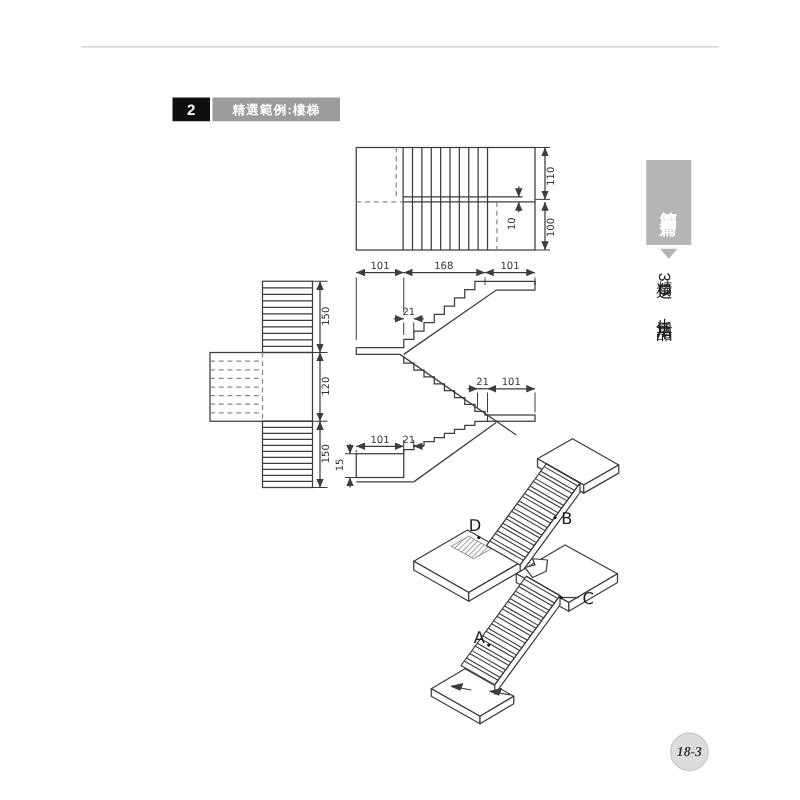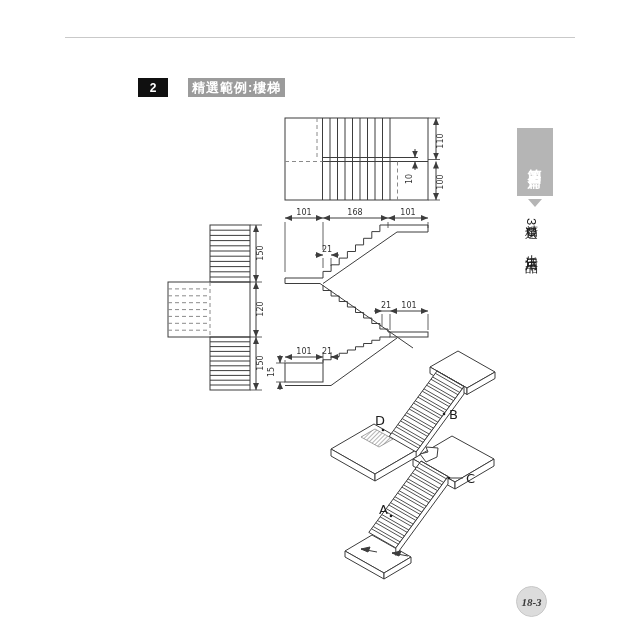--- a/index.html
+++ b/index.html
@@ -7,39 +7,39 @@
     width:640px;height:640px;position:relative;background:#ffffff;
     font-family:"Liberation Sans","DejaVu Sans",sans-serif;overflow:hidden;
   }
   .top-rule{position:absolute;left:65px;top:37px;width:510px;height:1px;background:#c9c9c9;}
   .header{position:absolute;left:138px;top:78px;display:flex;align-items:stretch;height:19px;}
   .header .num{
     background:#101010;color:#fff;width:30px;display:flex;align-items:center;justify-content:center;
     font-size:12px;font-weight:bold;
   }
   .header .title{
-    background:#9b9b9b;color:#fff;display:flex;align-items:center;padding:0 4px;margin-left:20px;
-    font-size:13px;font-weight:bold;letter-spacing:1px;white-space:nowrap;
+    background:#9b9b9b;color:#fff;display:flex;align-items:center;padding:0 16px;margin-left:2px;
+    font-size:10px;font-weight:bold;letter-spacing:1px;white-space:nowrap;
   }
   .side-tab{
     position:absolute;left:517px;top:128px;width:36px;height:68px;background:#b5b5b5;
     color:#fff;writing-mode:vertical-rl;text-orientation:upright;
     display:flex;align-items:center;justify-content:center;
     font-size:14px;font-weight:bold;letter-spacing:3px;
   }
   .side-tab-arrow{
     position:absolute;left:528px;top:199px;width:0;height:0;
     border-left:7px solid transparent;border-right:7px solid transparent;border-top:8px solid #b5b5b5;
   }
   .side-section{
     position:absolute;left:522px;top:214px;height:140px;color:#1c1c1c;
     writing-mode:vertical-rl;font-size:13px;letter-spacing:2px;
   }
   .page-circle{
-    position:absolute;left:516px;top:586px;width:29px;height:29px;border-radius:50%;
+    position:absolute;left:536px;top:586px;width:29px;height:29px;border-radius:50%;
     background:#dcdcdc;border:1px solid #c8c8c8;display:flex;align-items:center;justify-content:center;
     color:#3a3a3a;font-family:"Liberation Serif","DejaVu Serif",serif;font-style:italic;
     font-size:11px;font-weight:bold;
   }
   svg text{font-family:"DejaVu Sans","Liberation Sans",sans-serif;fill:#333;}
   .dim{font-size:8px;}
   .iso-label{font-size:13px;fill:#1c1c1c;}
 </style>
 </head>
 <body>

